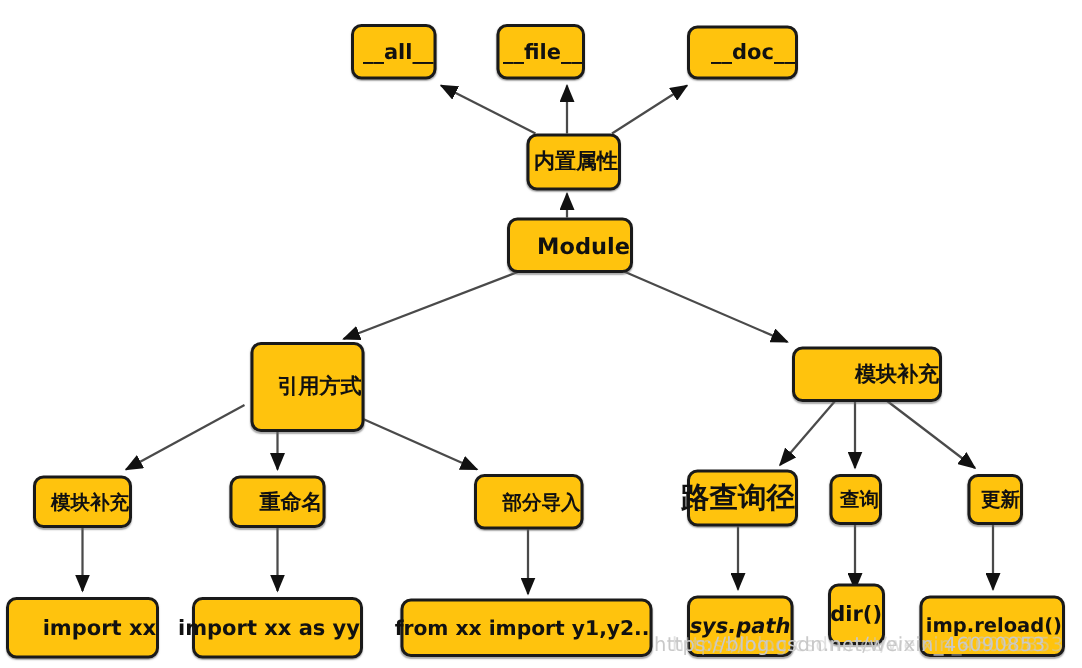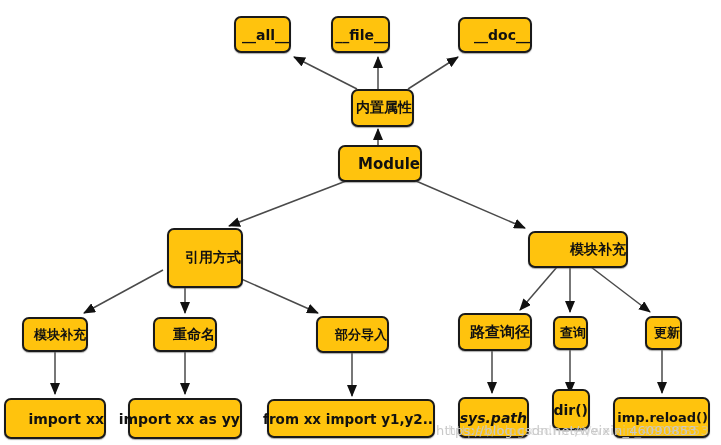--- a/index.html
+++ b/index.html
@@ -90,21 +90,21 @@
 
   <div class="node" style="left:22px;top:317px;width:66px;height:35px;font-size:13px;">
     <span>模块补充</span>
   </div>
   <div class="node" style="left:153px;top:317px;width:64px;height:35px;">
     <span>重命名</span>
   </div>
   <div class="node" style="left:316px;top:316px;width:73px;height:37px;font-size:13px;">
     <span>部分导入</span>
   </div>
-  <div class="node" style="left:458px;top:313px;width:74px;height:38px;font-size:15px;">
+  <div class="node" style="left:458px;top:313px;width:74px;height:38px;font-size:19px;">
     <span>路查询径</span>
   </div>
   <div class="node" style="left:553px;top:316px;width:35px;height:34px;font-size:13px;">
     <span>查询</span>
   </div>
   <div class="node" style="left:645px;top:316px;width:37px;height:34px;font-size:13px;">
     <span>更新</span>
   </div>
 
   <div class="node" style="left:4px;top:398px;width:102px;height:41px;">

